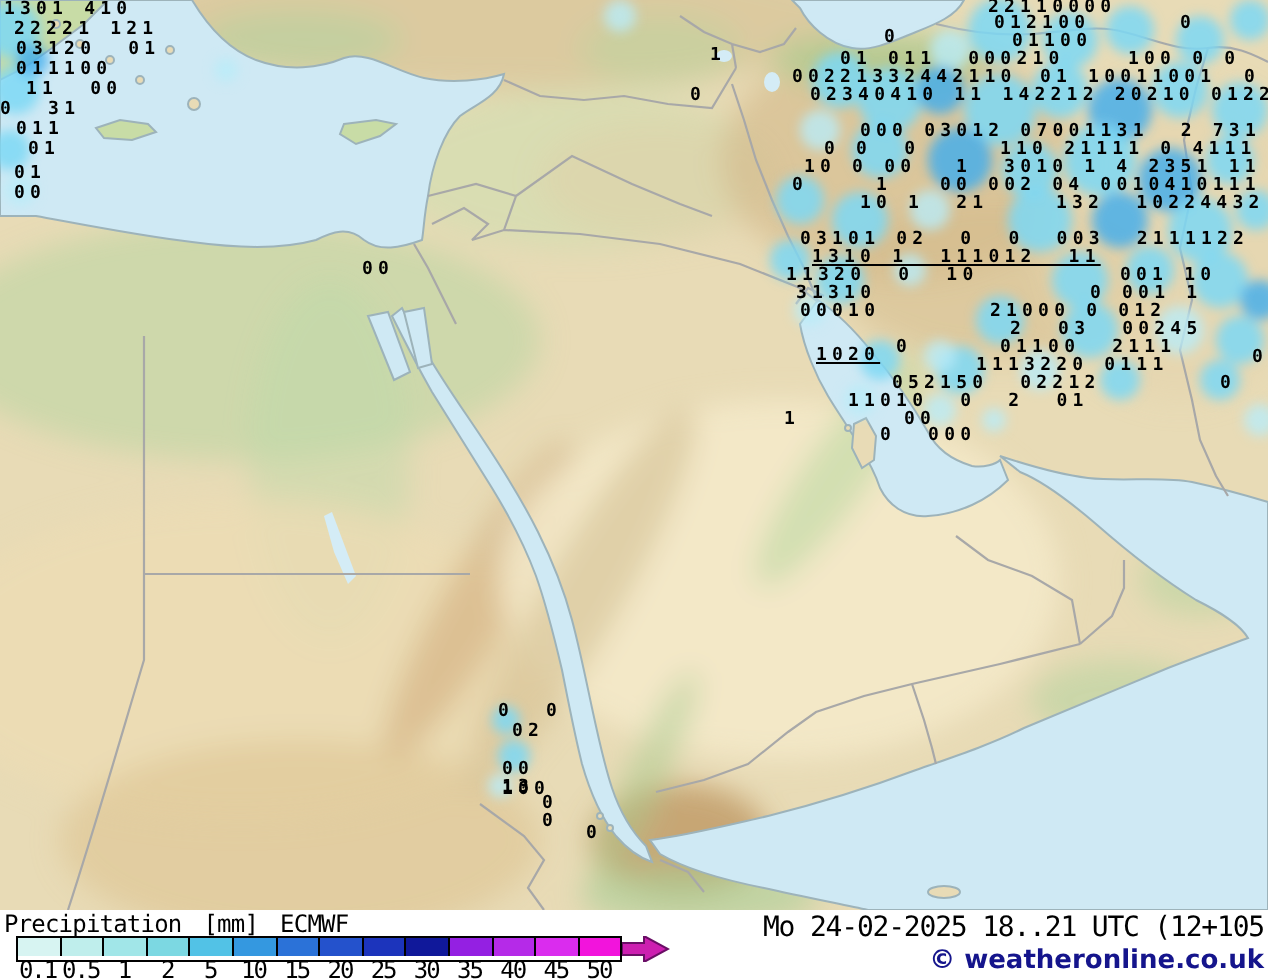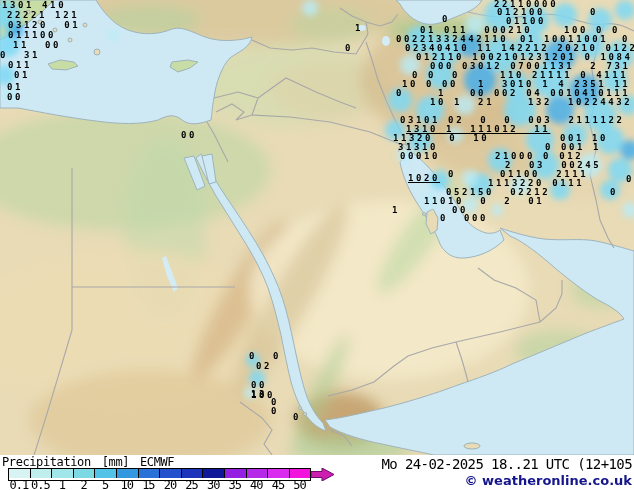--- a/index.html
+++ b/index.html
@@ -209,21 +209,20 @@
         <span style="left: 590px; top: 8px; color: rgb(0, 0, 0);">0</span>
         <span style="left: 442px; top: 15px; color: rgb(0, 0, 0);">0</span>
         <span style="left: 506px; top: 17px; color: rgb(0, 0, 0);">01100</span>
         <span style="left: 420px; top: 26px; color: rgb(0, 0, 0);">01 011  000210</span>
         <span style="left: 532px; top: 26px; color: rgb(0, 0, 0); margin-left: 32px;">100 0 0</span>
         <span style="left: 396px; top: 35px; color: rgb(0, 0, 0);">00221332442110</span>
         <span style="left: 520px; top: 35px; color: rgb(0, 0, 0);">01 10011001</span>
         <span style="left: 622px; top: 35px; color: rgb(0, 0, 0);">0</span>
         <span style="left: 345px; top: 44px; color: rgb(0, 0, 0);">0</span>
         <span style="left: 405px; top: 44px; color: rgb(0, 0, 0);">02340410 11 142212 20210 0122</span>
-        <span style="left: 416px; top: 53px; color: rgb(0, 0, 0);">012110 1002101231201 0 1084</span>
         <span style="left: 430px; top: 62px; color: rgb(0, 0, 0);">000 03012 07001131  2 731</span>
         <span style="left: 412px; top: 71px; color: rgb(0, 0, 0);">0 0  0</span>
         <span style="left: 500px; top: 71px; color: rgb(0, 0, 0);">110 21111 0 4111</span>
         <span style="left: 402px; top: 80px; color: rgb(0, 0, 0);">10 0 00</span>
         <span style="left: 478px; top: 80px; color: rgb(0, 0, 0);">1  3010 1 4 2351 11</span>
         <span style="left: 396px; top: 89px; color: rgb(0, 0, 0);">0</span>
         <span style="left: 438px; top: 89px; color: rgb(0, 0, 0);">1</span>
         <span style="left: 470px; top: 89px; color: rgb(0, 0, 0);">00 002 04 0010410111</span>
         <span style="left: 430px; top: 98px; color: rgb(0, 0, 0);">10 1  21</span>
         <span style="left: 528px; top: 98px; color: rgb(0, 0, 0);">132  10224432</span>

